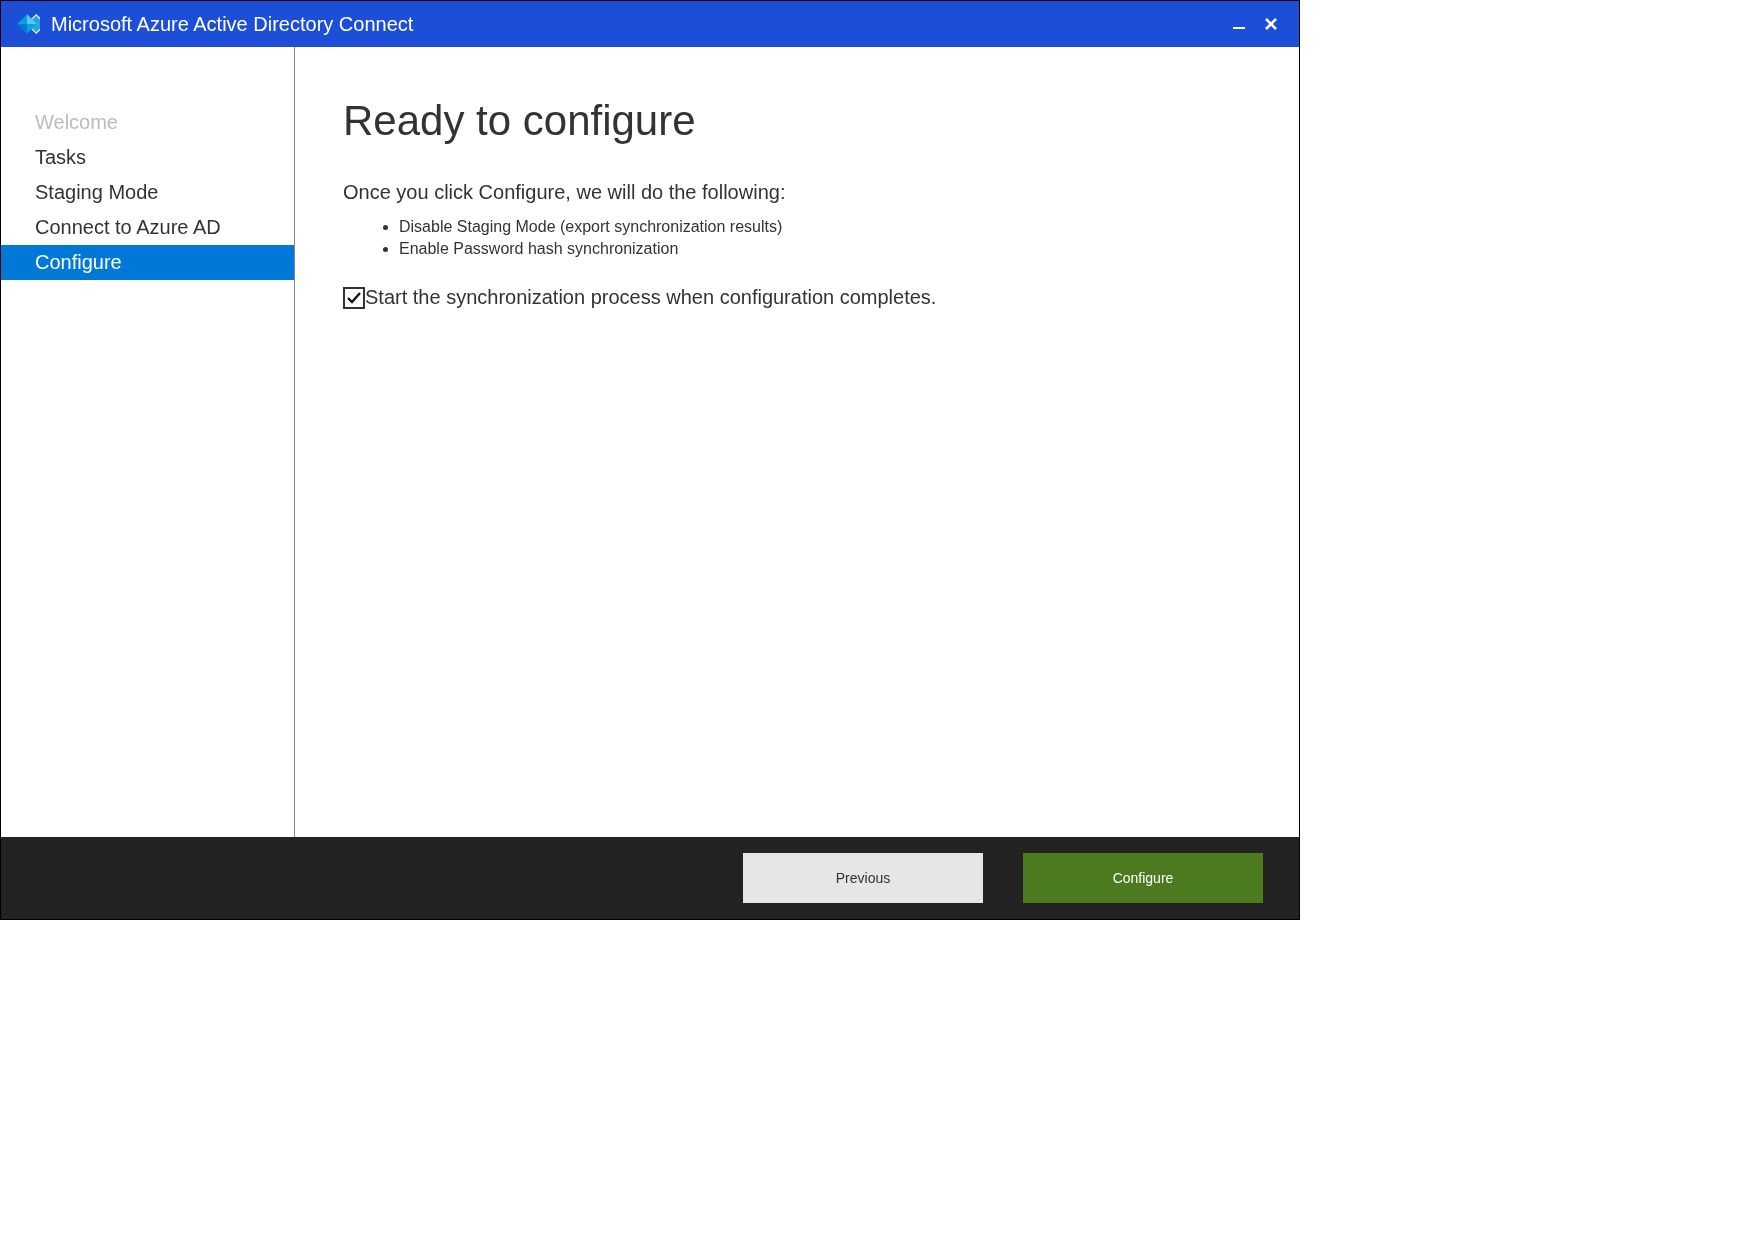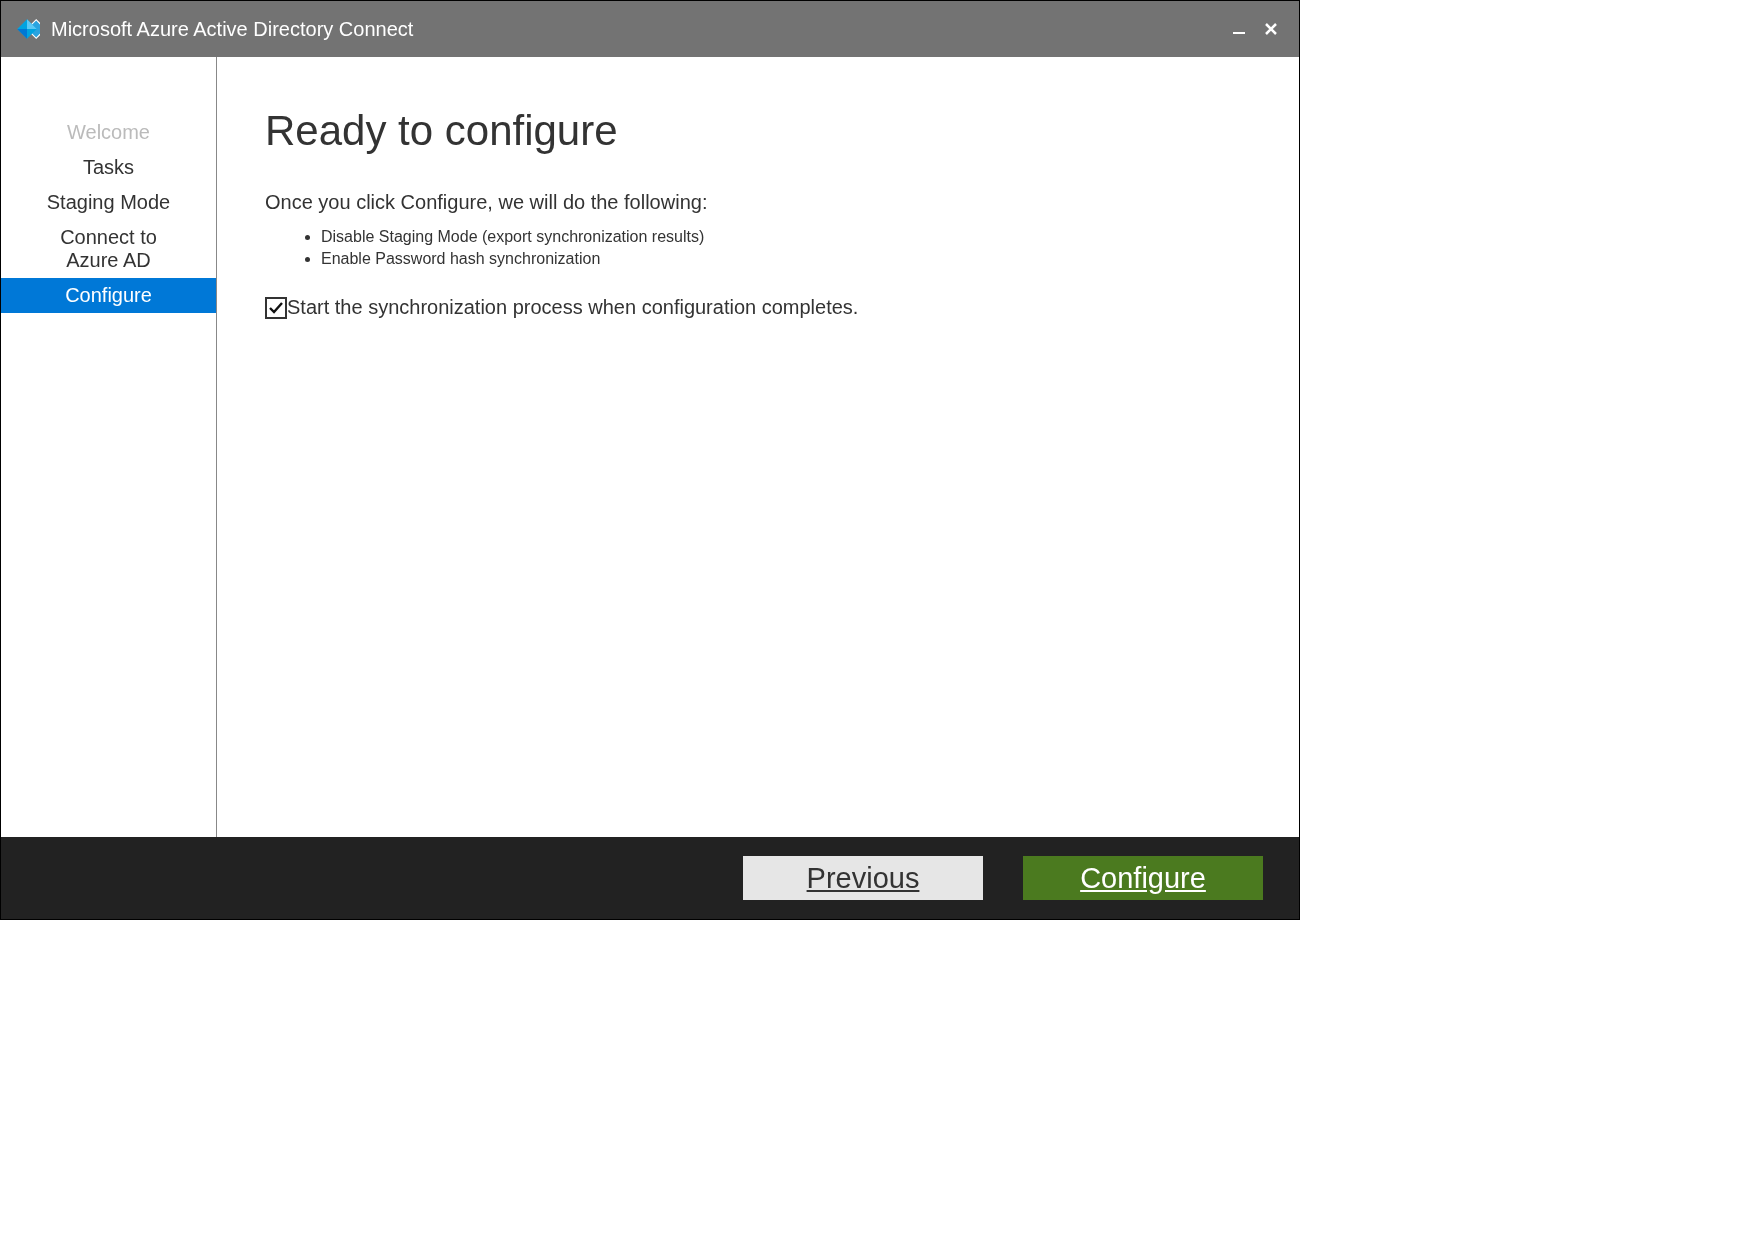--- a/index.html
+++ b/index.html
@@ -6,23 +6,23 @@
     body {
       font-family: "Segoe UI", Tahoma, sans-serif;
       background: #fff;
       width:1300px;
       height:920px;
       overflow:hidden;
       display:flex;
       flex-direction:column;
     }
     .titlebar {
-      background:#737373;
+      background:#1d4ed8;
       color:#fff;
-      height:56px;
+      height:46px;
       display:flex;
       align-items:center;
       padding:0 12px;
       font-size:20px;
       font-weight:400;
     }
     .titlebar .logo {
       width:28px;height:28px;
       margin-right:10px;
       display:flex;align-items:center;justify-content:center;
@@ -32,24 +32,23 @@
       width:32px;height:32px;
       display:flex;align-items:center;justify-content:center;
       color:#fff;font-size:20px;cursor:pointer;
     }
     .body{
       flex:1;
       display:flex;
       min-height:0;
     }
     .sidebar{
-      width:216px;
+      width:294px;
       border-right:1px solid #888;
       padding-top:58px;
-      text-align:center;
     }
     .sidebar .nav-item{
       padding:6px 34px;
       font-size:20px;
       color:#333;
       cursor:default;
     }
     .sidebar .nav-item.disabled{color:#bbb;}
     .sidebar .nav-item.active{
       background:#0078d7;
@@ -90,26 +89,25 @@
       background:#222;
       height:82px;
       display:flex;
       align-items:center;
       justify-content:flex-end;
       gap:40px;
       padding-right:36px;
     }
     .btn{
       min-width:240px;
-      height:44px;
-      font-size:29px;
+      height:50px;
+      font-size:14px;
       display:flex;align-items:center;justify-content:center;
       cursor:pointer;
       border:none;
-      text-decoration:underline;
     }
     .btn-secondary{background:#e6e6e6;color:#333;}
     .btn-primary{background:#4b7a1f;color:#fff;}
     .outer{
       border:1px solid #000;
       width:1300px;height:920px;
       display:flex;flex-direction:column;
     }
     html,body{background:#fff}
   </style>

